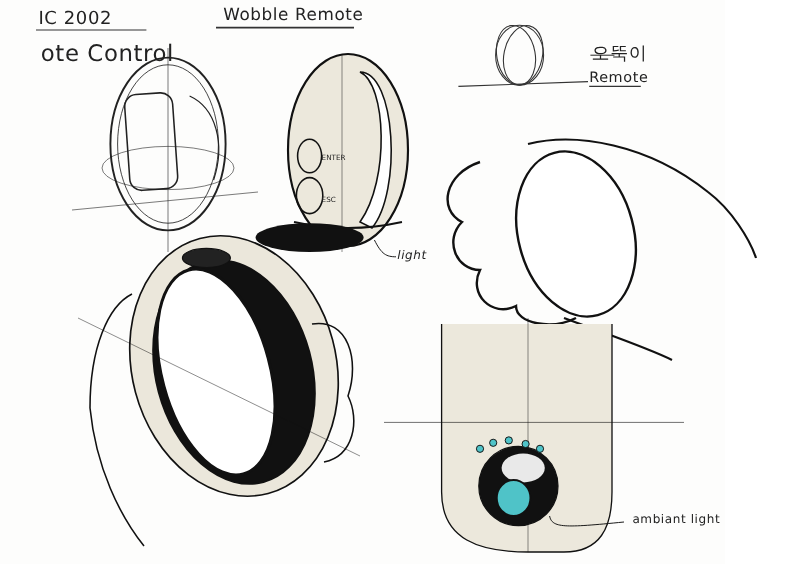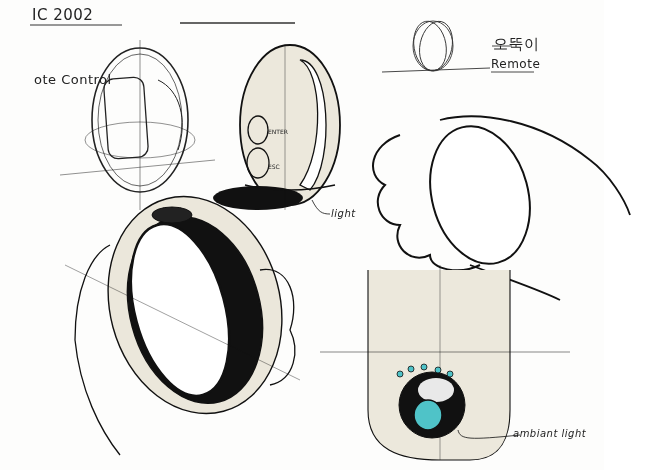--- a/index.html
+++ b/index.html
@@ -2,25 +2,25 @@
 <html><head>
 <meta charset="utf-8">
 <style>
   html,body{margin:0;padding:0;background:#fff;}
   body{width:660px;height:470px;overflow:hidden;position:relative;font-family:"DejaVu Sans",sans-serif;}
   .sheet{position:absolute;left:0;top:0;width:604px;height:470px;background:#fdfdfc;}
   svg{position:absolute;left:0;top:0;}
   .hand{position:absolute;font-family:"DejaVu Sans",sans-serif;color:#222;white-space:nowrap;letter-spacing:0.5px;}
   .t1{left:32px;top:6px;font-size:15px;}
   .t2{left:186px;top:5px;font-size:14px;}
-  .t3{left:34px;top:34px;font-size:13px;margin-top:38px;}
+  .t3{left:34px;top:34px;font-size:19px;}
   .t4{left:493px;top:35px;font-size:15px;}
   .t5{left:491px;top:57px;font-size:12px;}
   .t6{left:331px;top:208px;font-size:10px;font-style:italic;}
-  .t7{left:513px;top:428px;font-size:10px;font-style:italic;}
+  .t7{left:527px;top:428px;font-size:10px;}
   .btn-lbl{position:absolute;font-size:6px;color:#222;}
   .b1{left:268px;top:128px;}
   .b2{left:268px;top:163px;}
 </style>
 </head>
 <body>
 
 <div class="sheet">
 <svg width="660" height="470" viewBox="0 0 660 470">
 
@@ -86,20 +86,21 @@
       <circle cx="411" cy="369" r="3"></circle>
       <circle cx="424" cy="367" r="3"></circle>
       <circle cx="438" cy="370" r="3"></circle>
       <circle cx="450" cy="374" r="3"></circle>
     </g>
     <path d="M458 430 C460 440 470 440 520 435" fill="none" stroke-width="0.8"></path>
   </g>
 </svg>
 
 <div class="hand t1">IC 2002</div>
+<div class="hand t2">Wobble Remote</div>
 <div class="hand t3">ote Control</div>
 <div class="hand t4">오뚝이</div>
 <div class="hand t5">Remote</div>
 <div class="hand t6">light</div>
 <div class="hand t7">ambiant light</div>
 <div class="btn-lbl b1">ENTER</div>
 <div class="btn-lbl b2">ESC</div>
 </div>
 
 </body></html>

